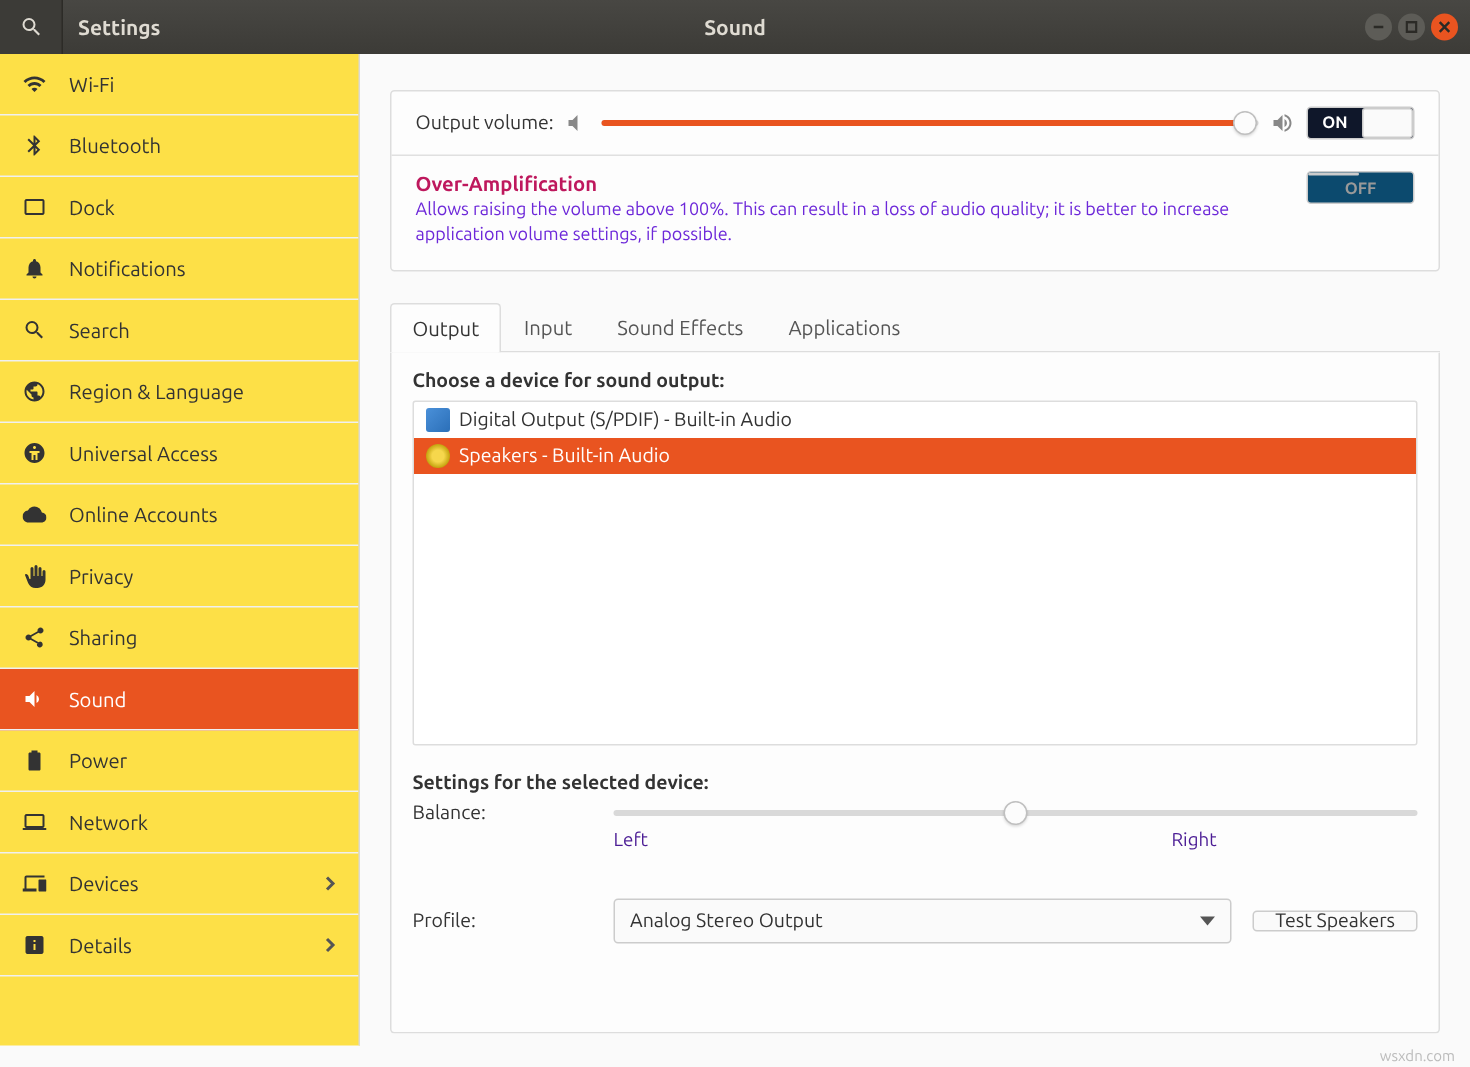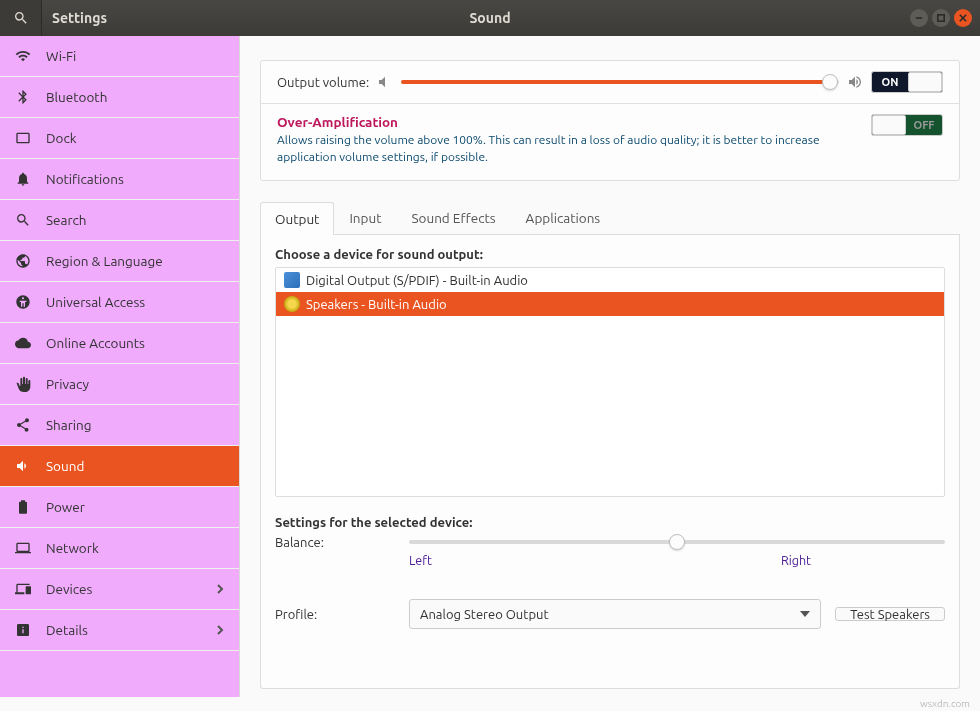--- a/index.html
+++ b/index.html
@@ -10,48 +10,48 @@
     .titlebar .search-btn svg { width: 16px; height: 16px; fill: #dfdbd2; }
     .titlebar .title-left { position: absolute; left: 52px; font-weight: bold; }
     .titlebar .title-center { position: absolute; left: 50%; transform: translateX(-50%); font-weight: bold; }
     .win-controls { position: absolute; right: 8px; display: flex; gap: 4px; align-items: center; }
     .win-btn { width: 18px; height: 18px; border-radius: 9px; background: #5d5c57; display: flex; align-items: center; justify-content: center; }
     .win-btn.close { background: #e95420; }
     .win-btn svg { width: 8px; height: 8px; stroke: #2b2a26; stroke-width: 2; fill: none; }
     
     .main { display: flex; height: calc(711px - 36px - 14px); }
     
-    .sidebar { width: 240px; background: #f0abfc; border-right: 1px solid #d9d9d9; overflow-y: auto; }
+    .sidebar { width: 240px; background: #fde047; border-right: 1px solid #d9d9d9; overflow-y: auto; }
     .sb-item { height: 41px; display: flex; align-items: center; padding: 0 14px; gap: 14px; font-size: 13.5px; color: #333; cursor: pointer; border-bottom: 1px solid #f0f0f0; }
     .sb-item.active { background: #e95420; color: #fff; }
     .sb-item .ic { width: 18px; height: 18px; display: flex; align-items: center; justify-content: center; }
     .sb-item .ic svg { width: 16px; height: 16px; fill: currentColor; }
     .sb-item .chev { margin-left: auto; }
     .sb-item .chev svg { width: 10px; height: 10px; fill: none; stroke: #555; stroke-width: 2; }
     
     .content { flex: 1; background: #fafafa; padding: 24px 20px 8px 20px; display: flex; flex-direction: column; gap: 14px; }
     
     .card { background: #fdfdfd; border: 1px solid #ddd; border-radius: 3px; }
     
     .vol-row { display: flex; align-items: center; padding: 10px 16px; gap: 8px; font-size: 13px; color: #333; }
     .vol-row .vol-label { white-space: nowrap; }
     .spk-icon { width: 16px; height: 16px; fill: #888; }
     .slider-track { flex: 1; height: 4px; background: #d9d9d9; position: relative; border-radius: 2px; }
     .slider-fill { position: absolute; left: 0; top: 0; height: 100%; background: #e95420; border-radius: 2px; }
     .slider-thumb { position: absolute; top: 50%; transform: translate(-50%, -50%); width: 16px; height: 16px; border-radius: 50%; background: #fcfcfc; border: 1px solid #bfbfbf; box-shadow: 0 1px 2px rgba(0,0,0,0.15); }
     .toggle { width: 72px; height: 22px; border-radius: 3px; border: 1px solid #ccc; display: flex; font-size: 11px; font-weight: bold; overflow: hidden; position: relative; }
     .toggle.on { background: #0f172a; color: #fff; }
-    .toggle.off { background: #14532d; color: #999; }
+    .toggle.off { background: #0c4a6e; color: #999; flex-direction: column; }
     .toggle .tg-label { flex: 1; display: flex; align-items: center; justify-content: center; }
     .toggle .tg-handle { width: 34px; background: #fafafa; border: 1px solid #ccc; border-radius: 2px; }
     
     .sep { height: 1px; background: #e0e0e0; margin: 0; }
     .amp-row { display: flex; padding: 10px 16px 14px 16px; gap: 16px; }
     .amp-text .amp-title { font-weight: bold; font-size: 13.5px; color: #be185d; margin-bottom: 2px; }
-    .amp-text .amp-desc { font-size: 12px; color: #0c4a6e; line-height: 1.4; max-width: 560px; }
+    .amp-text .amp-desc { font-size: 12px; color: #6d28d9; line-height: 1.4; max-width: 560px; }
     
     .tabs { display: flex; border-bottom: 1px solid #ddd; margin-top: 6px; }
     .tab { padding: 8px 14px; font-size: 13.5px; color: #555; border: 1px solid transparent; border-bottom: none; cursor: pointer; }
     .tab.active { background: #fdfdfd; border-color: #ddd; border-radius: 3px 3px 0 0; position: relative; top: 1px; color: #333; }
     
     .panel { background: #fdfdfd; border: 1px solid #ddd; border-top: none; border-radius: 0 0 3px 3px; padding: 12px 14px 16px 14px; flex: 1; display: flex; flex-direction: column; }
     
     .sec-title { font-size: 13px; font-weight: bold; color: #333; margin-bottom: 6px; }
     .device-list { background: #fff; border: 1px solid #ddd; border-radius: 2px; height: 230px; overflow: hidden; }
     .device-row { display: flex; align-items: center; gap: 6px; padding: 4px 8px; font-size: 13px; color: #333; }

